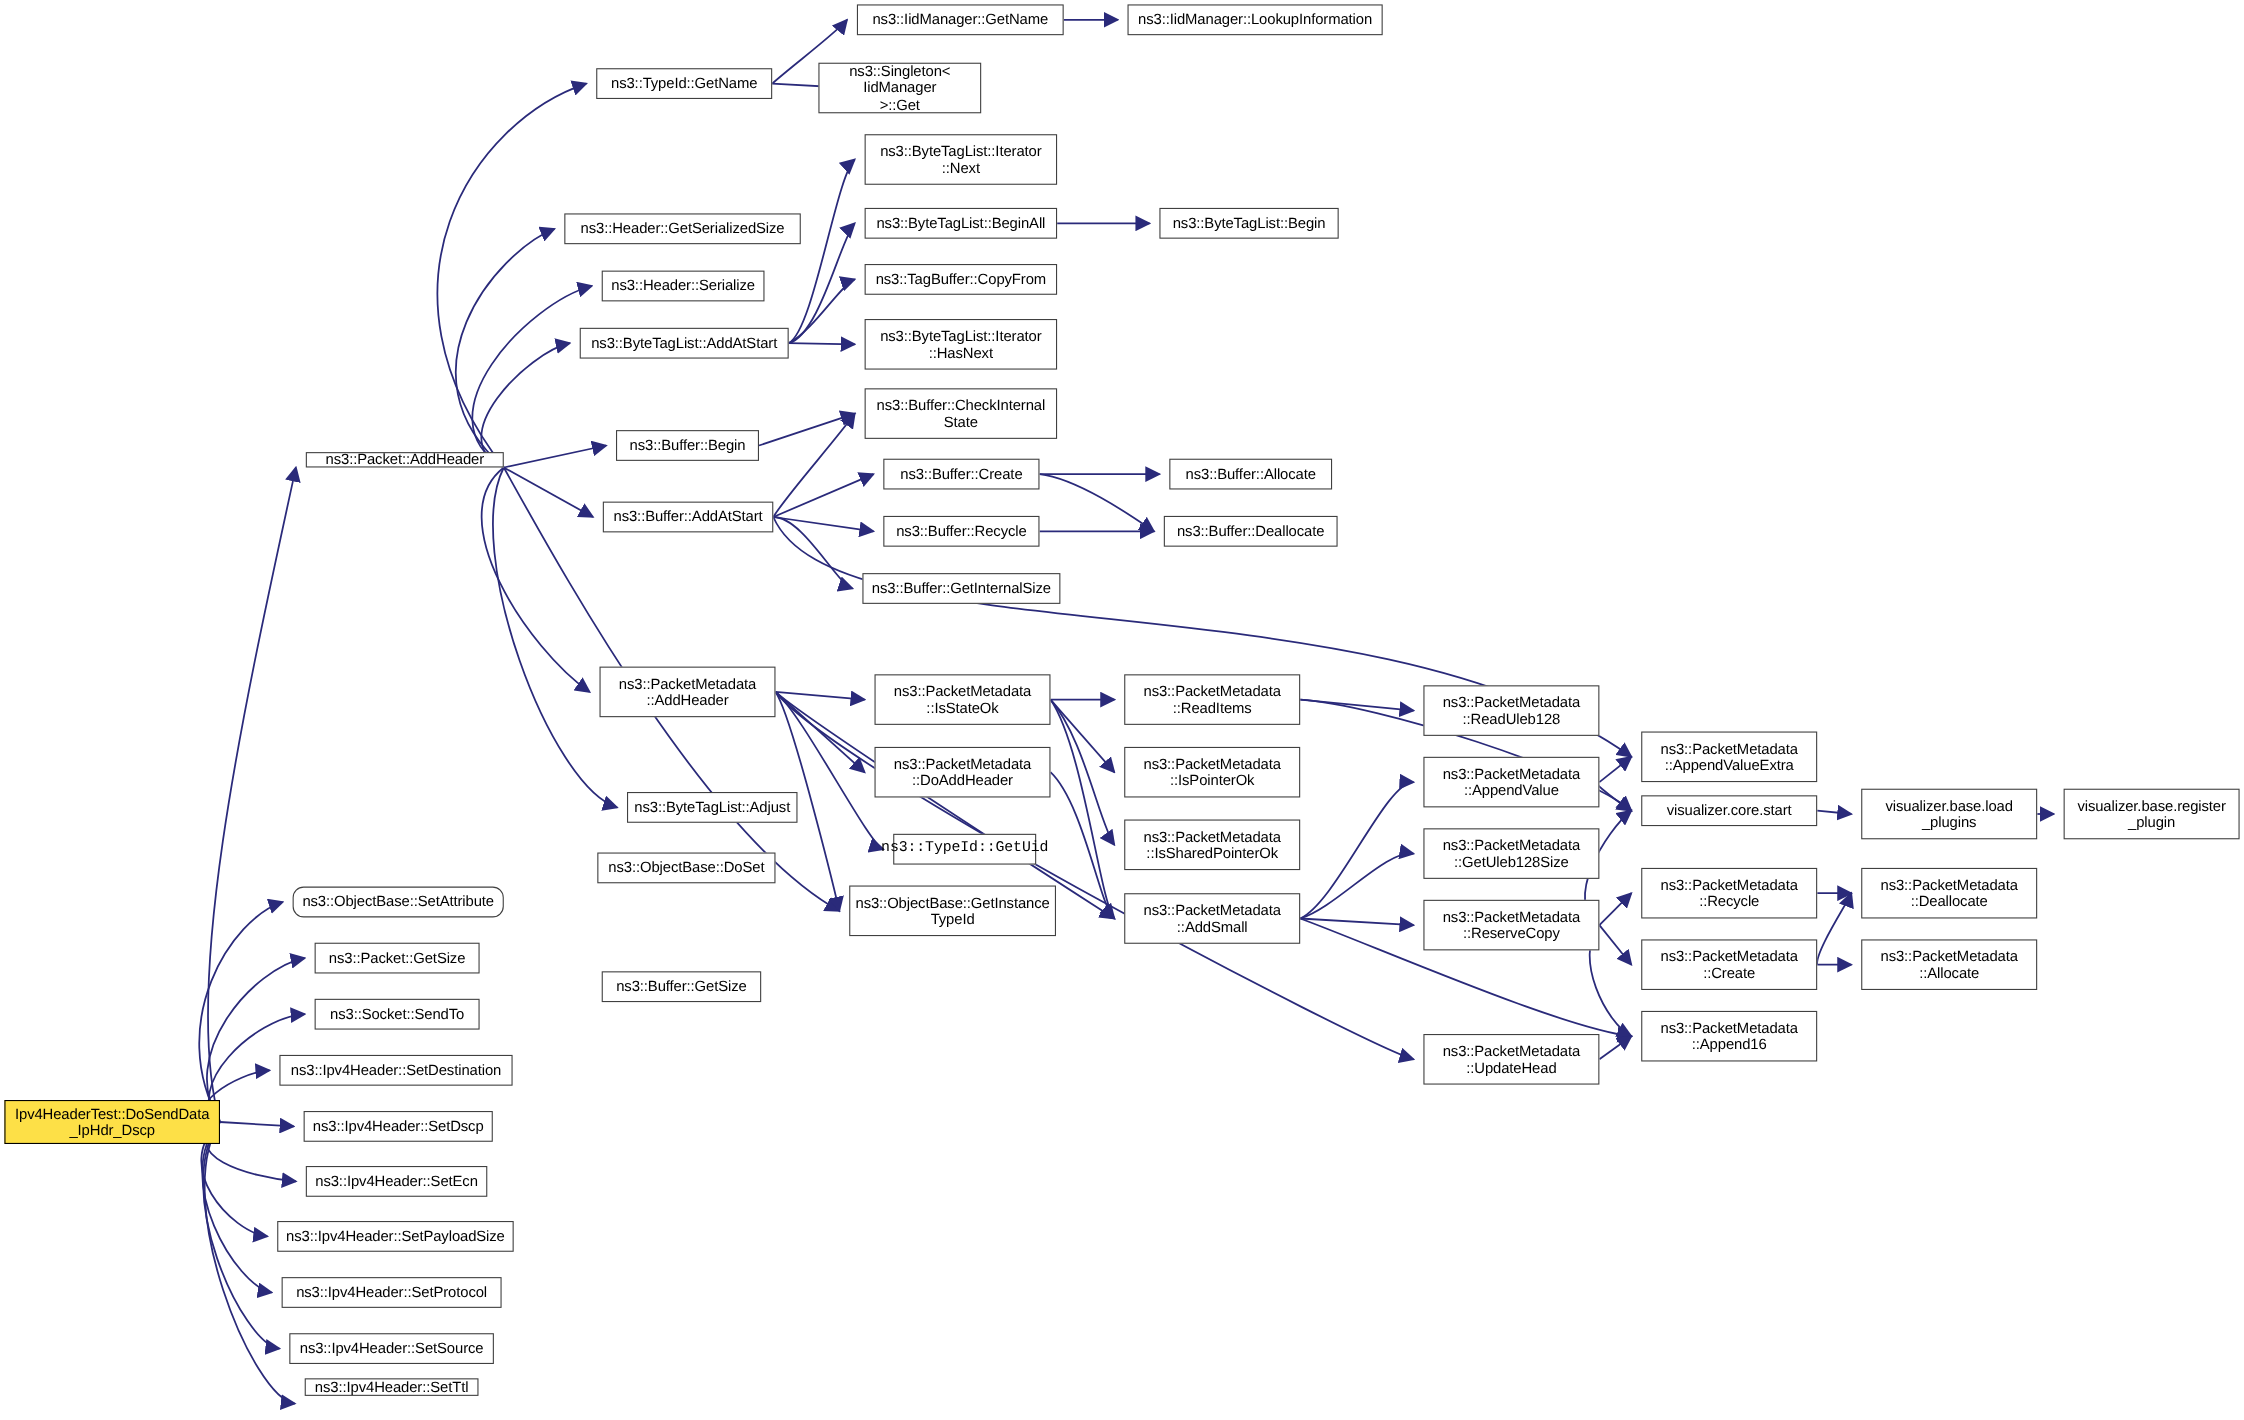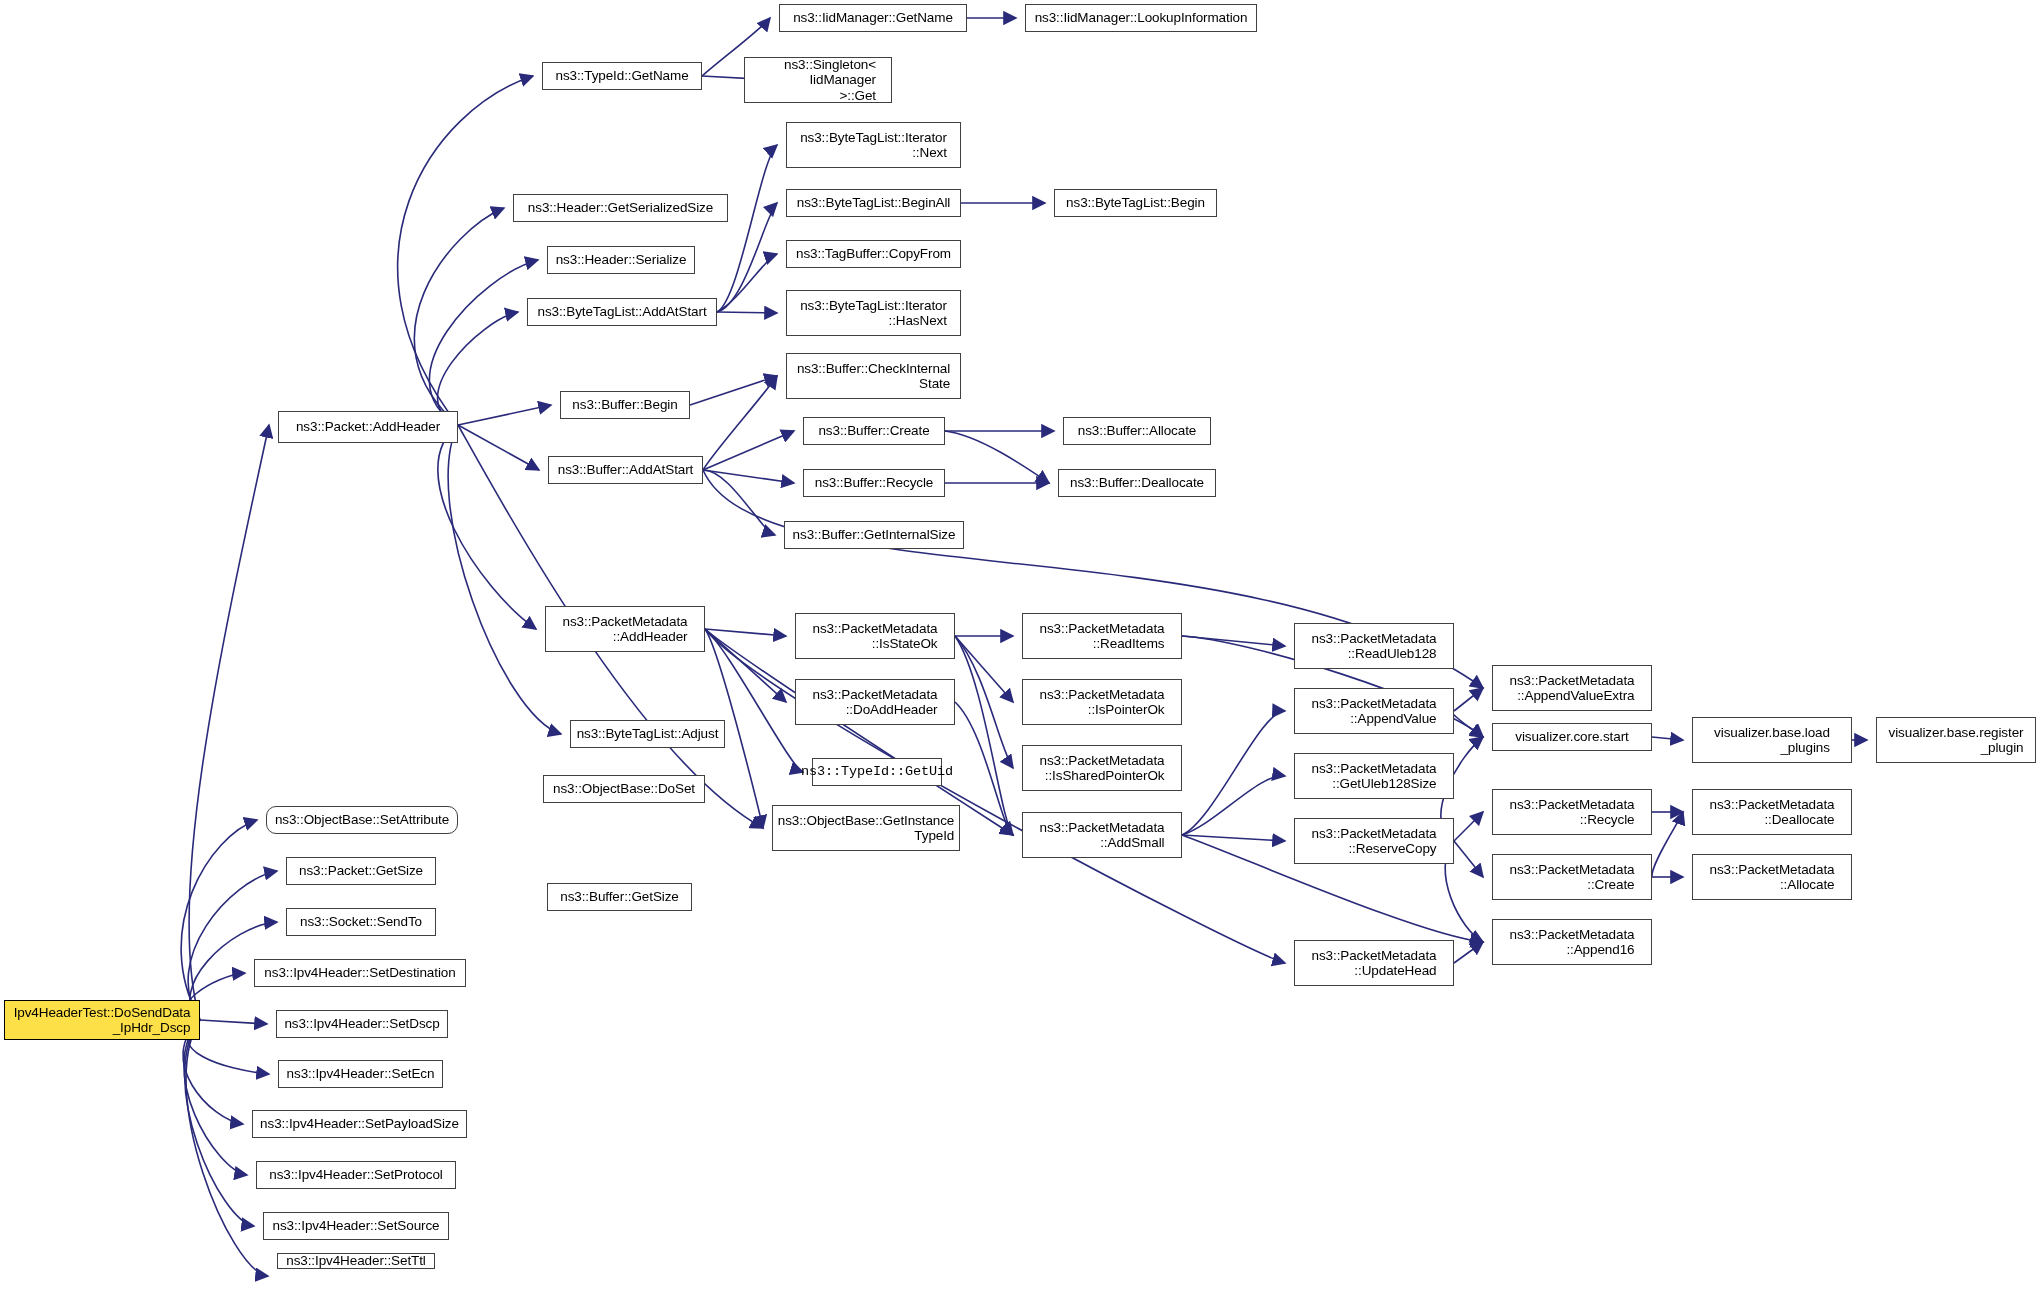--- a/index.html
+++ b/index.html
@@ -1,22 +1,22 @@
 <!DOCTYPE html>
 <html><head>
 <meta charset="utf-8">
 <style>
   html,body{margin:0;padding:0;background:#ffffff;}
   #canvas{position:relative;width:2040px;height:1291px;background:#ffffff;
           font-family:"Liberation Sans", sans-serif;overflow:hidden;}
   .node{position:absolute;box-sizing:border-box;border:1px solid #404040;
         background:#ffffff;color:#000000;display:flex;align-items:center;
-        justify-content:center;text-align:right;line-height:1.12;
+        justify-content:center;text-align:center;line-height:1.12;
         font-size:13.5px;letter-spacing:-0.1px;white-space:pre-line;
-        padding:0 15px;}
+        padding:0 1px;}
   .node.root{background:#fde047;border:1px solid #000000;}
   #edges{position:absolute;left:0;top:0;width:2040px;height:1291px;
          pointer-events:none;}
 </style>
 </head>
 <body>
 
 <div id="canvas">
   <svg id="edges">
       <defs>
@@ -86,21 +86,21 @@
       <path d="M1454,841 C1430,870 1460,930 1483,942" fill="none" stroke="#2a2a7a" stroke-width="1.6" marker-end="url(#ah)"></path>
       <path d="M1454,963 L1483,942" fill="none" stroke="#2a2a7a" stroke-width="1.6" marker-end="url(#ah)"></path>
       <path d="M1652,812 L1683,812" fill="none" stroke="#2a2a7a" stroke-width="1.6" marker-end="url(#ah)"></path>
       <path d="M1652,877 C1650,865 1680,820 1683,812" fill="none" stroke="#2a2a7a" stroke-width="1.6" marker-end="url(#ah)"></path>
       <path d="M1652,877 L1683,877" fill="none" stroke="#2a2a7a" stroke-width="1.6" marker-end="url(#ah)"></path>
       <path d="M1652,737 L1683,740" fill="none" stroke="#2a2a7a" stroke-width="1.6" marker-end="url(#ah)"></path>
       <path d="M1852,740 L1867,740" fill="none" stroke="#2a2a7a" stroke-width="1.6" marker-end="url(#ah)"></path>
     </svg>
 <div class="node root" style="left: 4px; top: 1000px; width: 196px; height: 40px;">Ipv4HeaderTest::DoSendData
 _IpHdr_Dscp</div>
-    <div class="node" style="left: 278px; top: 411px; width: 180px; height: 32px;">ns3::Packet::AddHeader</div>
+    <div class="node" style="left: 278px; top: 411px; width: 180px; height: 14px;">ns3::Packet::AddHeader</div>
     <div class="node" style="left: 542px; top: 62px; width: 160px; height: 28px;">ns3::TypeId::GetName</div>
     <div class="node" style="left: 779px; top: 4px; width: 188px; height: 28px;">ns3::IidManager::GetName</div>
     <div class="node" style="left: 1025px; top: 4px; width: 232px; height: 28px;">ns3::IidManager::LookupInformation</div>
     <div class="node" style="left: 744px; top: 57px; width: 148px; height: 46px;">ns3::Singleton&lt; IidManager
 &gt;::Get</div>
     <div class="node" style="left: 513px; top: 194px; width: 215px; height: 28px;">ns3::Header::GetSerializedSize</div>
     <div class="node" style="left: 547px; top: 246px; width: 148px; height: 28px;">ns3::Header::Serialize</div>
     <div class="node" style="left: 527px; top: 298px; width: 190px; height: 28px;">ns3::ByteTagList::AddAtStart</div>
     <div class="node" style="left: 786px; top: 122px; width: 175px; height: 46px;">ns3::ByteTagList::Iterator
 ::Next</div>

